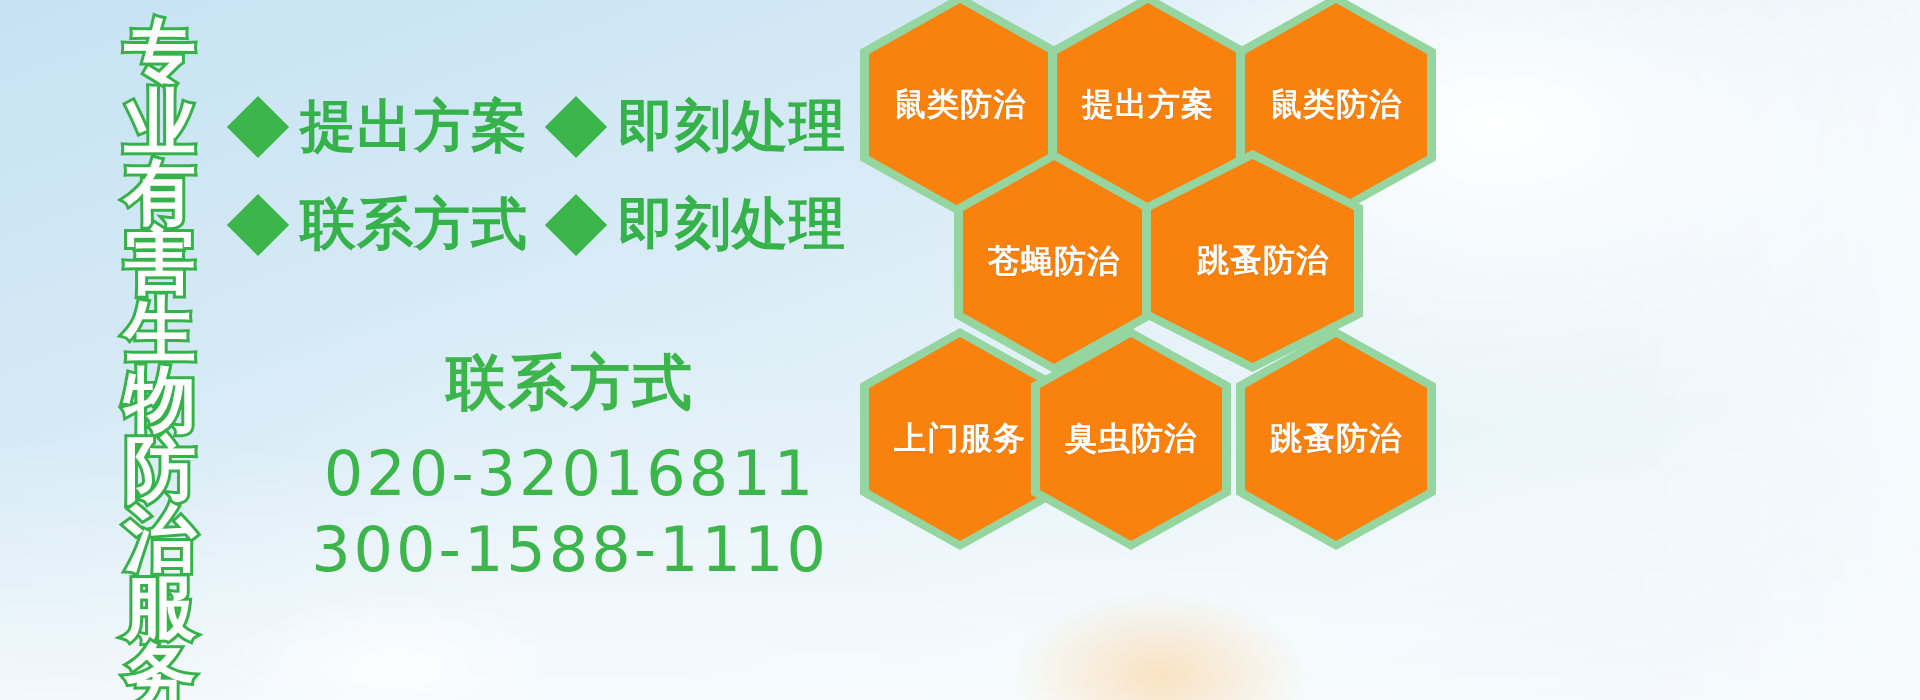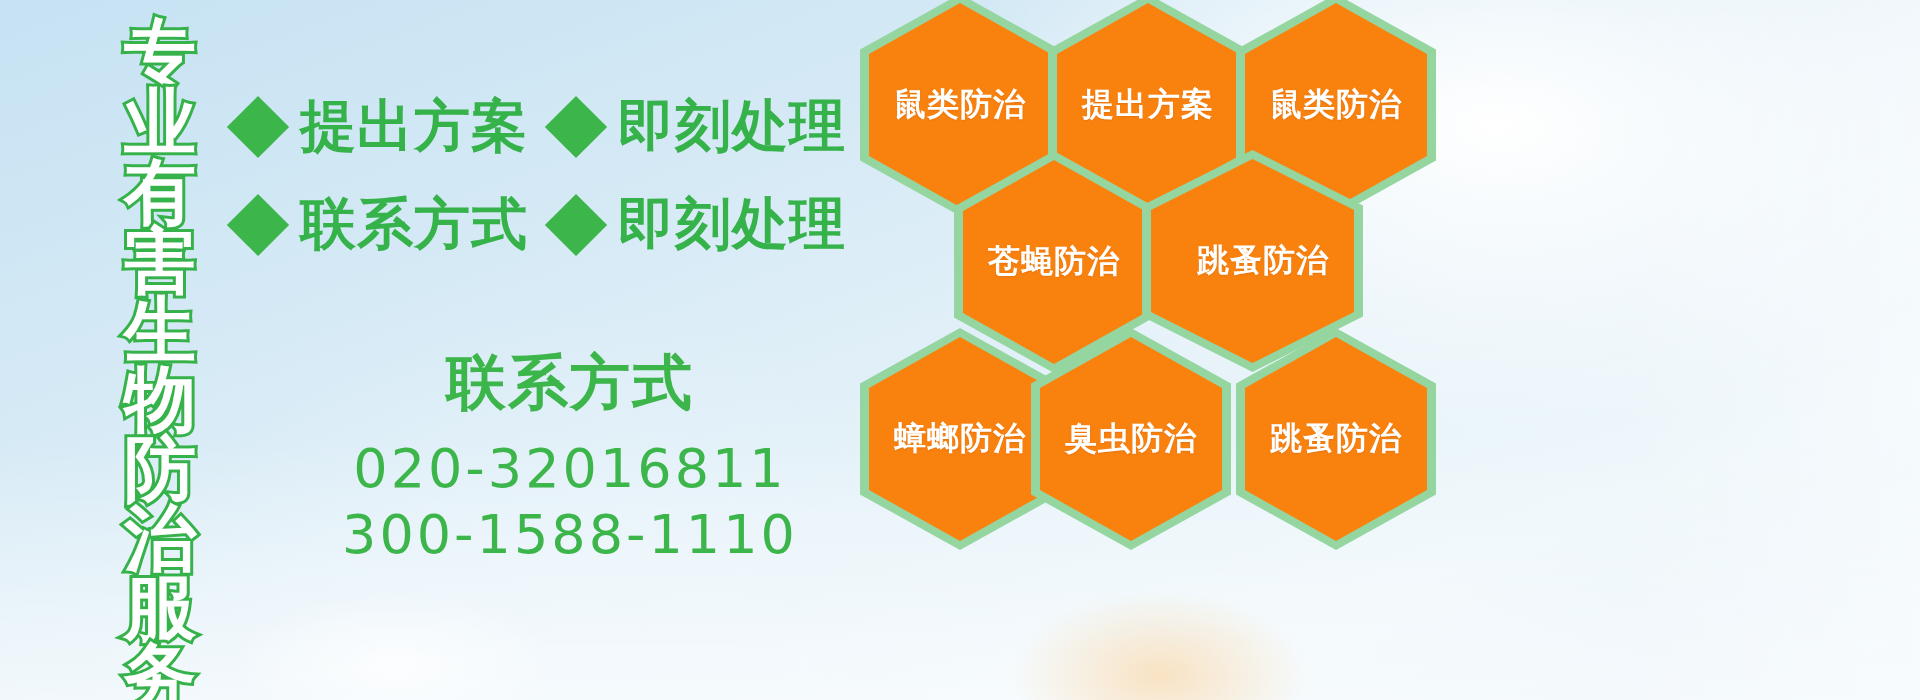--- a/index.html
+++ b/index.html
@@ -80,21 +80,21 @@
   .contact{
     position:absolute;left:300px;top:322px;width:540px;text-align:center;
   }
   .contact-title{
     color:#3cb54a;font-size:60px;font-weight:bold;letter-spacing:2px;
     font-family:"DejaVu Sans","Liberation Sans",sans-serif;
     margin-bottom:12px;
     margin-top:21px;
   }
   .contact-phone{
-    color:#3cb54a;font-size:54px;letter-spacing:3px;
+    color:#3cb54a;font-size:62px;letter-spacing:3px;
     font-family:"DejaVu Sans","Liberation Sans",sans-serif;
     line-height:1.22;
   }
 
   
   .hexgrid{
     position:absolute;left:852px;top:-12px;width:620px;height:560px;
   }
   .hex{
     position:absolute;
@@ -199,21 +199,21 @@
 
     <div class="hex r1c1">
       <span class="outer"></span>
       <span class="inner"></span>
       <span class="lbl">跳蚤防治</span>
     </div>
 
     <div class="hex r2c0">
       <span class="outer"></span>
       <span class="inner"></span>
-      <span class="lbl">蟑螂防治</span>
+      <span class="lbl">上门服务</span>
     </div>
 
     <div class="hex r2c1">
       <span class="outer"></span>
       <span class="inner"></span>
       <span class="lbl">臭虫防治</span>
     </div>
 
     <div class="hex r2c2">
       <span class="outer"></span>

